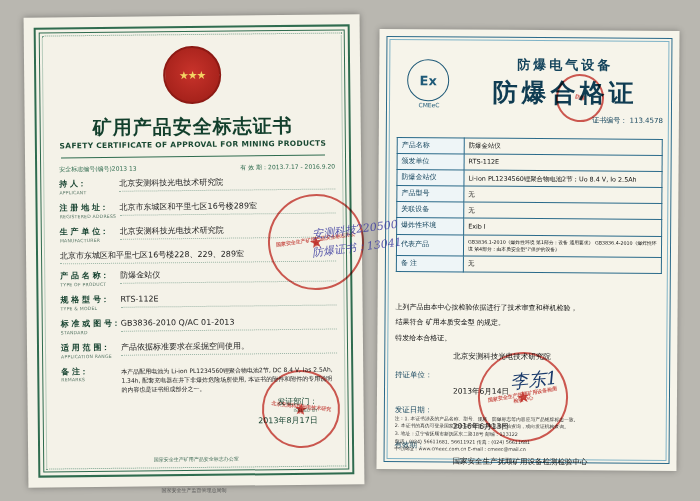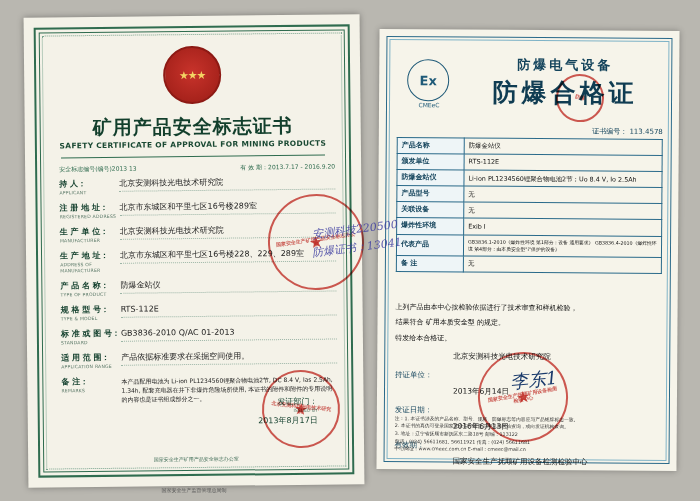--- a/index.html
+++ b/index.html
@@ -94,29 +94,29 @@
   .ex-caption{position:absolute;left:2px;top:50px;width:56px;text-align:center;font-size:6px;color:#1f5a78;}
   .r-title1{
     position:absolute;left:70px;right:0;top:4px;text-align:center;
     font-size:13px;font-weight:bold;color:#14445c;letter-spacing:3px;
   }
   .r-title2{
     position:absolute;left:70px;right:0;top:24px;text-align:center;
     font-size:25px;font-weight:bold;color:#0f3c52;letter-spacing:4px;
   }
   .r-certno{
-    position:absolute;right:16px;top:96px;font-size:7px;color:#14445c;
+    position:absolute;right:16px;top:85px;font-size:7px;color:#14445c;
   }
   .rtable{
     position:absolute;left:18px;right:16px;top:108px;
     border:1px solid #2a6a8a;border-collapse:collapse;width:calc(100% - 34px);
     font-size:7px;color:#111;
   }
   .rtable td{border:1px solid #2a6a8a;padding:3px 4px;line-height:1.3;vertical-align:middle;}
-  .rtable td.k{width:58px;background:#eef5f7;color:#14445c;font-weight:bold;white-space:nowrap;}
+  .rtable td.k{width:58px;background:#eef5f7;color:#14445c;font-weight:normal;white-space:nowrap;}
   .rtable td.v{font-size:6.4px;}
   .rbody{
     position:absolute;left:18px;right:16px;top:272px;font-size:7px;color:#111;line-height:1.75;
   }
   .rbody p{margin:0 0 3px 0;}
   .rfields{position:absolute;left:18px;right:16px;top:322px;font-size:7.5px;color:#111;}
   .rrow{display:flex;margin-bottom:6px;line-height:1.35;}
   .rrow .k{width:58px;flex:0 0 58px;color:#14445c;margin-top:19px;}
   .rrow .v{flex:1;}
   .sig-script{
@@ -195,24 +195,20 @@
 
       <div class="lrow">
         <div class="lab">
           <span class="cn">生 产 单 位：</span>
           <span class="en">MANUFACTURER</span>
         </div>
         <div class="val">北京安测科技光电技术研究院</div>
       </div>
 
       <div class="lrow">
-        <div class="lab">
-          <span class="cn">生 产 地 址：</span>
-          <span class="en">ADDRESS OF MANUFACTURER</span>
-        </div>
         <div class="val">北京市东城区和平里七区16号楼228、229、289室</div>
       </div>
 
       <div class="lrow">
         <div class="lab">
           <span class="cn">产 品 名 称：</span>
           <span class="en">TYPE OF PRODUCT</span>
         </div>
         <div class="val">防爆金站仪</div>
       </div>

